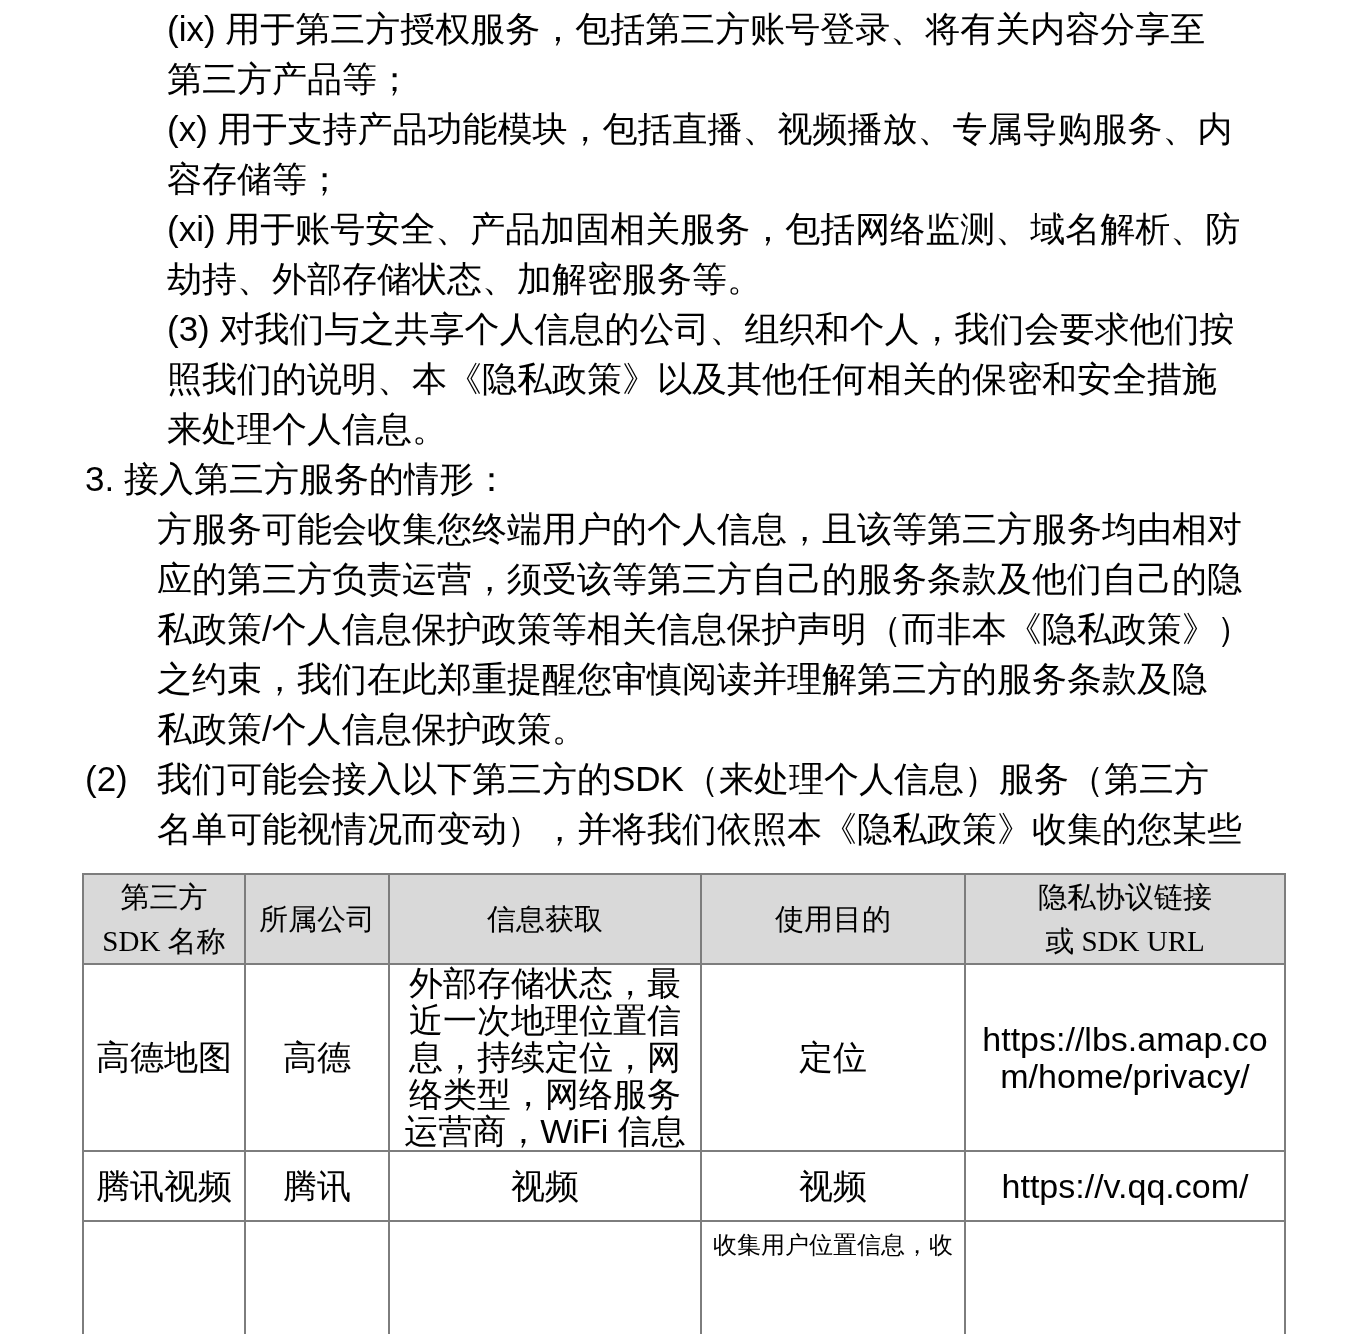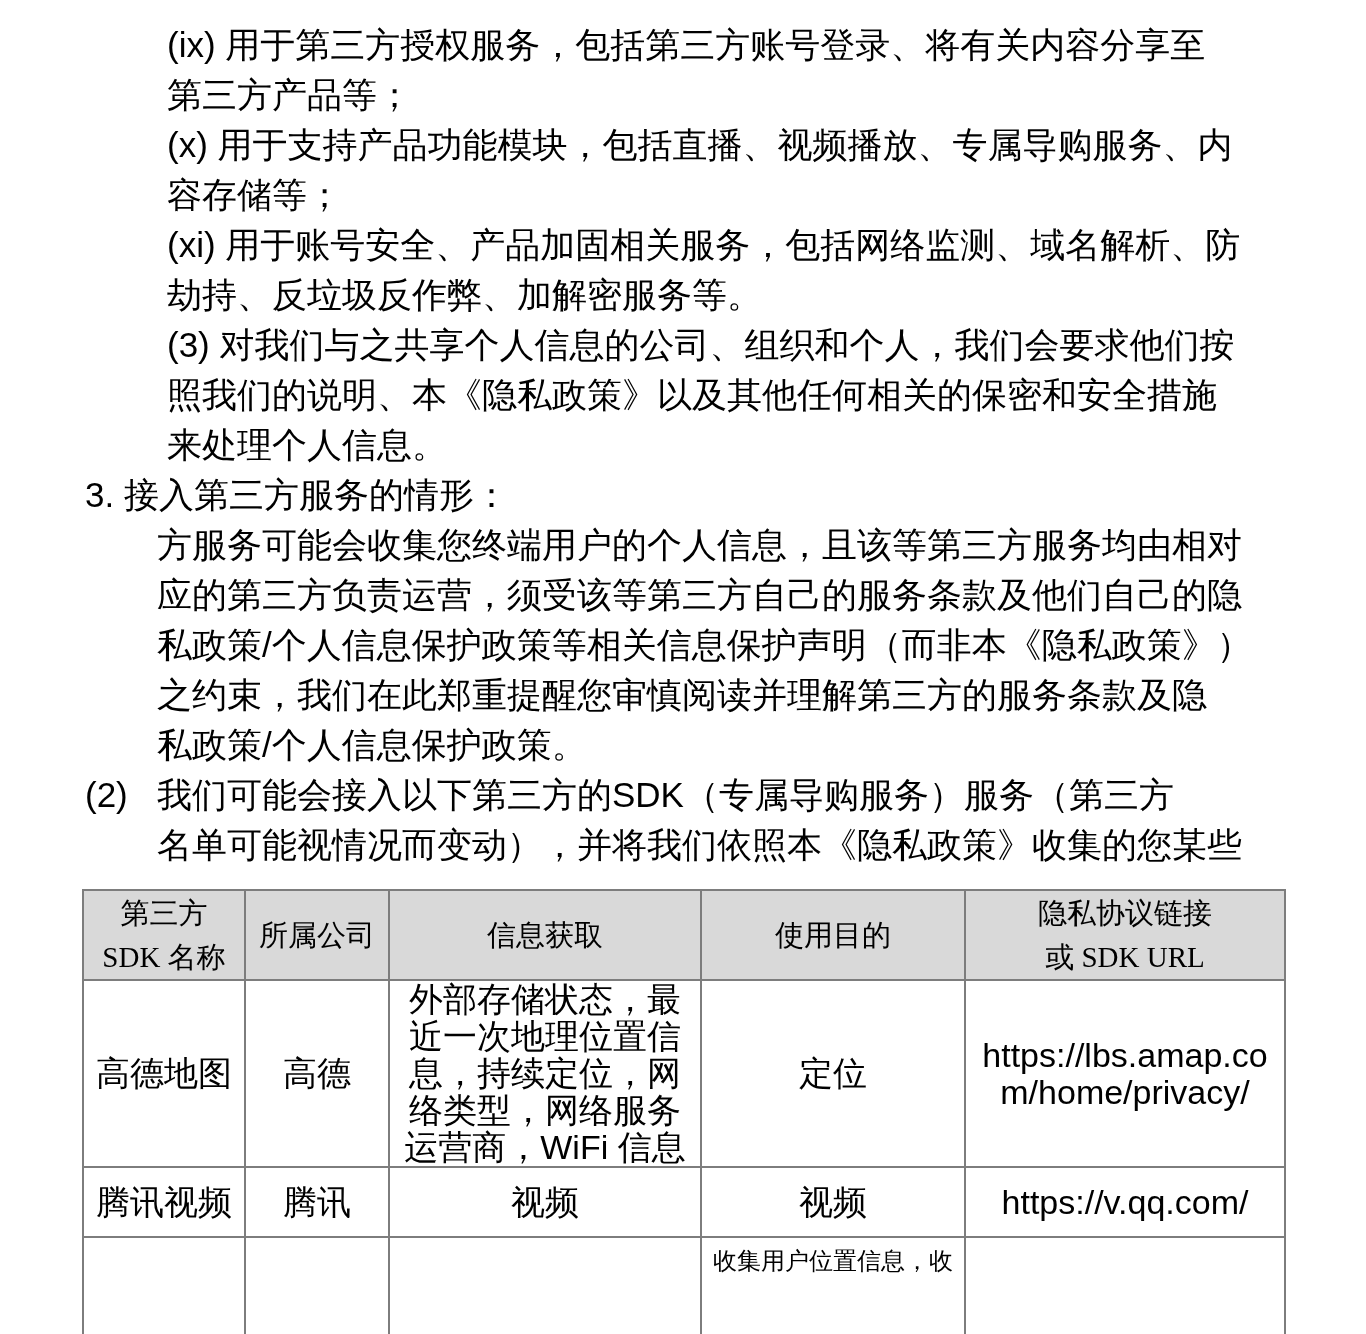--- a/index.html
+++ b/index.html
@@ -11,21 +11,21 @@
     width: 1366px;
     height: 1334px;
     overflow: hidden;
     font-family: "Liberation Sans", sans-serif;
     color: #000000;
   }
   .doc {
     position: relative;
     width: 1366px;
     height: 1334px;
-    padding-top: 20px;
+    padding-top: 4px;
     box-sizing: border-box;
     font-size: 35px;
   }
   .ln {
     height: 50px;
     line-height: 50px;
     white-space: nowrap;
   }
   .ln.p   { margin-left: 167px; }   
   .ln.h   { margin-left: 85px; }    
@@ -86,35 +86,35 @@
 
 <div class="doc">
 
   <div class="ln p">(ix) 用于第三方授权服务，包括第三方账号登录、将有关内容分享至</div>
   <div class="ln p">第三方产品等；</div>
 
   <div class="ln p">(x) 用于支持产品功能模块，包括直播、视频播放、专属导购服务、内</div>
   <div class="ln p">容存储等；</div>
 
   <div class="ln p">(xi) 用于账号安全、产品加固相关服务，包括网络监测、域名解析、防</div>
-  <div class="ln p">劫持、反垃圾反作弊、加解密服务等。</div>
+  <div class="ln p">劫持、外部存储状态、加解密服务等。</div>
 
   <div class="ln p">(3) 对我们与之共享个人信息的公司、组织和个人，我们会要求他们按</div>
   <div class="ln p">照我们的说明、本《隐私政策》以及其他任何相关的保密和安全措施</div>
   <div class="ln p">来处理个人信息。</div>
 
   <div class="ln h">3. 接入第三方服务的情形：</div>
 
   <div class="ln it">方服务可能会收集您终端用户的个人信息，且该等第三方服务均由相对</div>
   <div class="ln it">应的第三方负责运营，须受该等第三方自己的服务条款及他们自己的隐</div>
   <div class="ln it">私政策/个人信息保护政策等相关信息保护声明（而非本《隐私政策》）</div>
   <div class="ln it">之约束，我们在此郑重提醒您审慎阅读并理解第三方的服务条款及隐</div>
   <div class="ln it">私政策/个人信息保护政策。</div>
 
-  <div class="ln itf"><span class="marker">(2)</span><span>我们可能会接入以下第三方的SDK（专属导购服务）服务（第三方</span></div>
+  <div class="ln itf"><span class="marker">(2)</span><span>我们可能会接入以下第三方的SDK（来处理个人信息）服务（第三方</span></div>
   <div class="ln it">名单可能视情况而变动），并将我们依照本《隐私政策》收集的您某些</div>
 
   <table class="sdk">
     <colgroup>
       <col class="col1">
         <col class="col2">
         <col class="col3">
         <col class="col4">
         <col class="col5">
     </colgroup>

